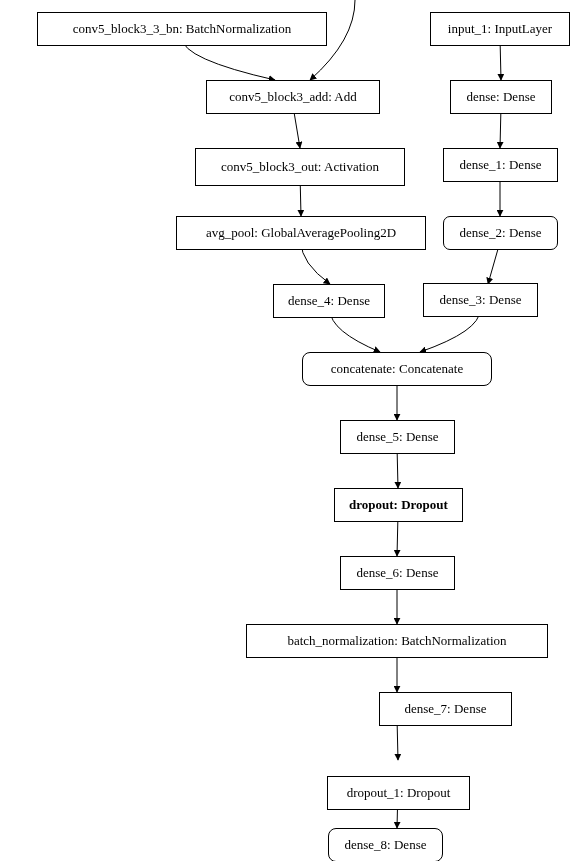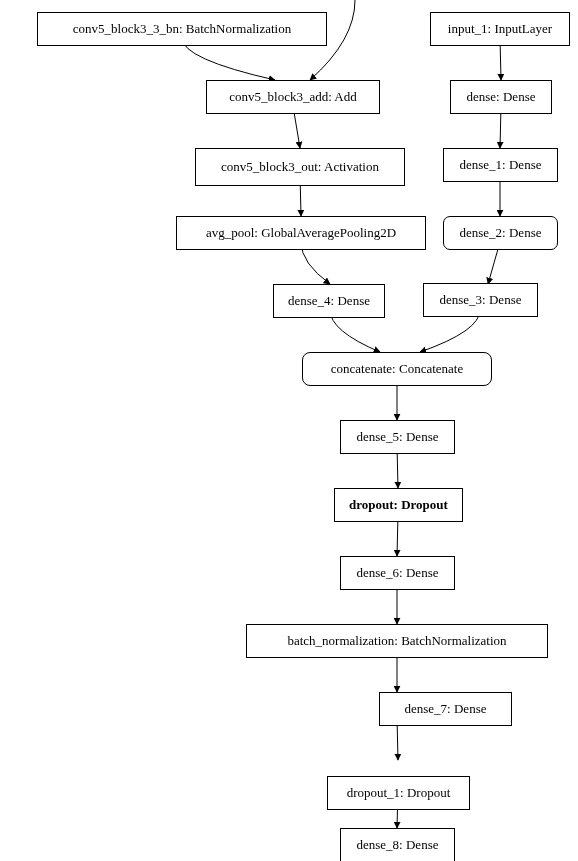--- a/index.html
+++ b/index.html
@@ -72,13 +72,13 @@
 <div class="node" style="left: 443px; top: 148px; width: 115px; height: 30px;">dense_1: Dense</div>
 <div class="node" style="left: 443px; top: 216px; width: 115px; height: 26px; border-radius: 7px;">dense_2: Dense</div>
 <div class="node" style="left: 423px; top: 283px; width: 115px; height: 26px;">dense_3: Dense</div>
 <div class="node" style="left: 302px; top: 352px; width: 190px; height: 26px; border-radius: 8px;">concatenate: Concatenate</div>
 <div class="node" style="left: 340px; top: 420px; width: 115px; height: 26px;">dense_5: Dense</div>
 <div class="node" style="left: 334px; top: 488px; width: 129px; height: 26px; font-weight: bold;">dropout: Dropout</div>
 <div class="node" style="left: 340px; top: 556px; width: 115px; height: 20px;">dense_6: Dense</div>
 <div class="node" style="left: 246px; top: 624px; width: 302px; height: 20px;">batch_normalization: BatchNormalization</div>
 <div class="node" style="left: 340px; top: 692px; width: 133px; height: 26px; margin-left: 39px;">dense_7: Dense</div>
 <div class="node" style="left: 327px; top: 760px; width: 143px; height: 26px; margin-top: 16px;">dropout_1: Dropout</div>
-<div class="node" style="left: 340px; top: 828px; width: 115px; height: 34px;">dense_8: Dense</div>
+<div class="node" style="left: 328px; top: 828px; width: 115px; height: 34px; border-radius: 8px;">dense_8: Dense</div>
 
 </body></html>

